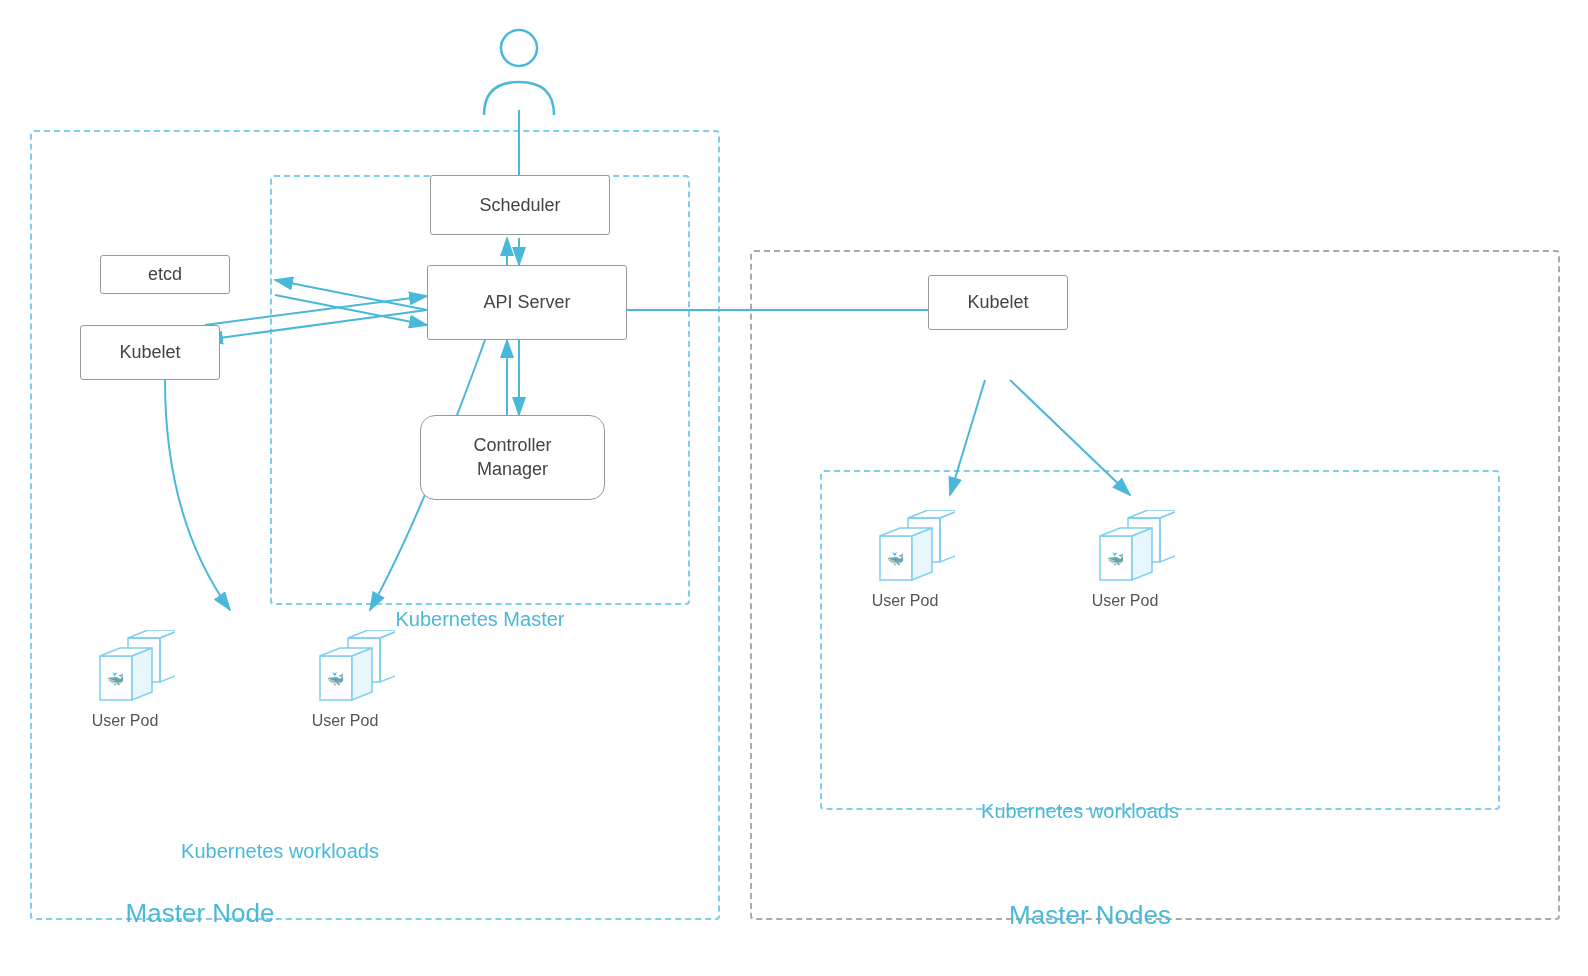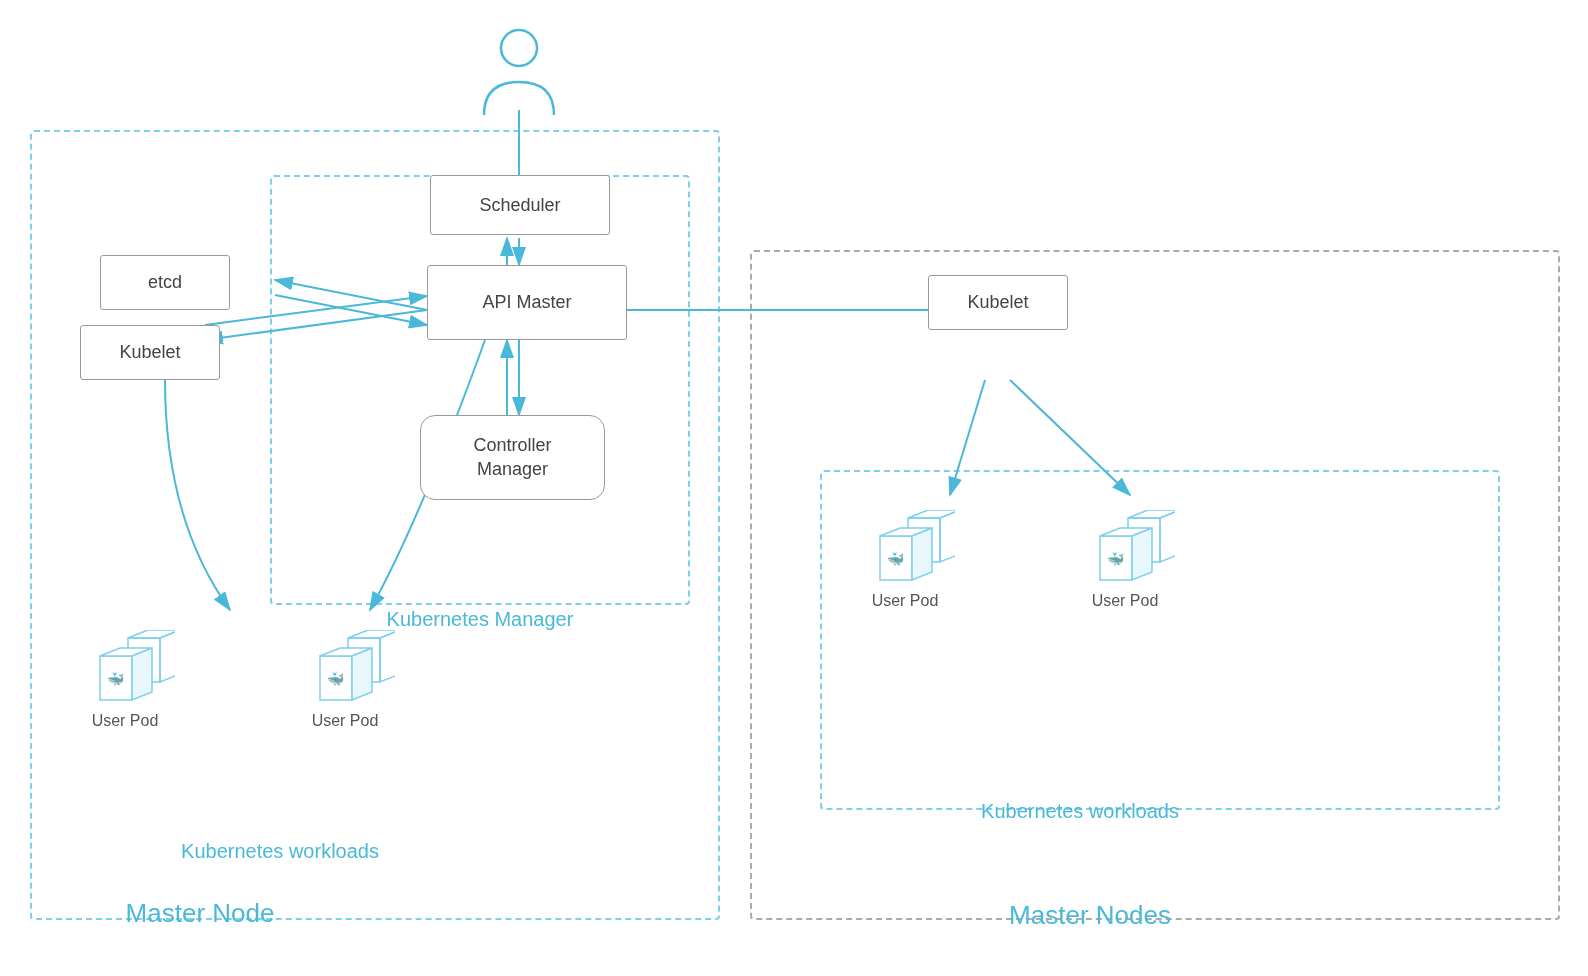--- a/index.html
+++ b/index.html
@@ -150,33 +150,33 @@
     <svg width="100" height="100" viewBox="0 0 100 100">
 
       <circle cx="50" cy="28" r="18" fill="none" stroke="#4ab8d8" stroke-width="2.5"></circle>
 
       <path d="M 15 95 Q 15 62 50 62 Q 85 62 85 95" fill="none" stroke="#4ab8d8" stroke-width="2.5"></path>
     </svg>
   </div>
 
   <div class="component-box" style="left: 430px; top: 175px; width: 180px; height: 60px;">Scheduler</div>
 
-  <div class="component-box" style="left: 427px; top: 265px; width: 200px; height: 75px;">API Master</div>
+  <div class="component-box" style="left: 427px; top: 265px; width: 200px; height: 75px;">API Server</div>
 
   <div class="component-box" style="left: 420px; top: 415px; width: 185px; height: 85px; line-height: 1.3; border-radius: 15px;">
     Controller<br>Manager
   </div>
 
-  <div class="component-box" style="left: 100px; top: 255px; width: 130px; height: 55px;">etcd</div>
+  <div class="component-box" style="left: 100px; top: 255px; width: 130px; height: 39px;">etcd</div>
 
   <div class="component-box" style="left: 80px; top: 325px; width: 140px; height: 55px;">Kubelet</div>
 
   <div class="component-box" style="left: 928px; top: 275px; width: 140px; height: 55px;">Kubelet</div>
 
-  <div class="label-blue" style="left: 290px; top: 608px; width: 380px;">Kubernetes Manager</div>
+  <div class="label-blue" style="left: 290px; top: 608px; width: 380px;">Kubernetes Master</div>
 
   <div class="label-blue-large" style="left: 50px; top: 898px; width: 300px;">Master Node</div>
 
   <div class="label-blue-large" style="left: 900px; top: 900px; width: 380px;">Master Nodes</div>
 
   <div class="label-blue" style="left: 80px; top: 840px; width: 400px;">Kubernetes workloads</div>
 
   <div class="label-blue" style="left: 870px; top: 800px; width: 420px;">Kubernetes workloads</div>
 
   <div class="pod-container" style="left: 80px; top: 630px;">

